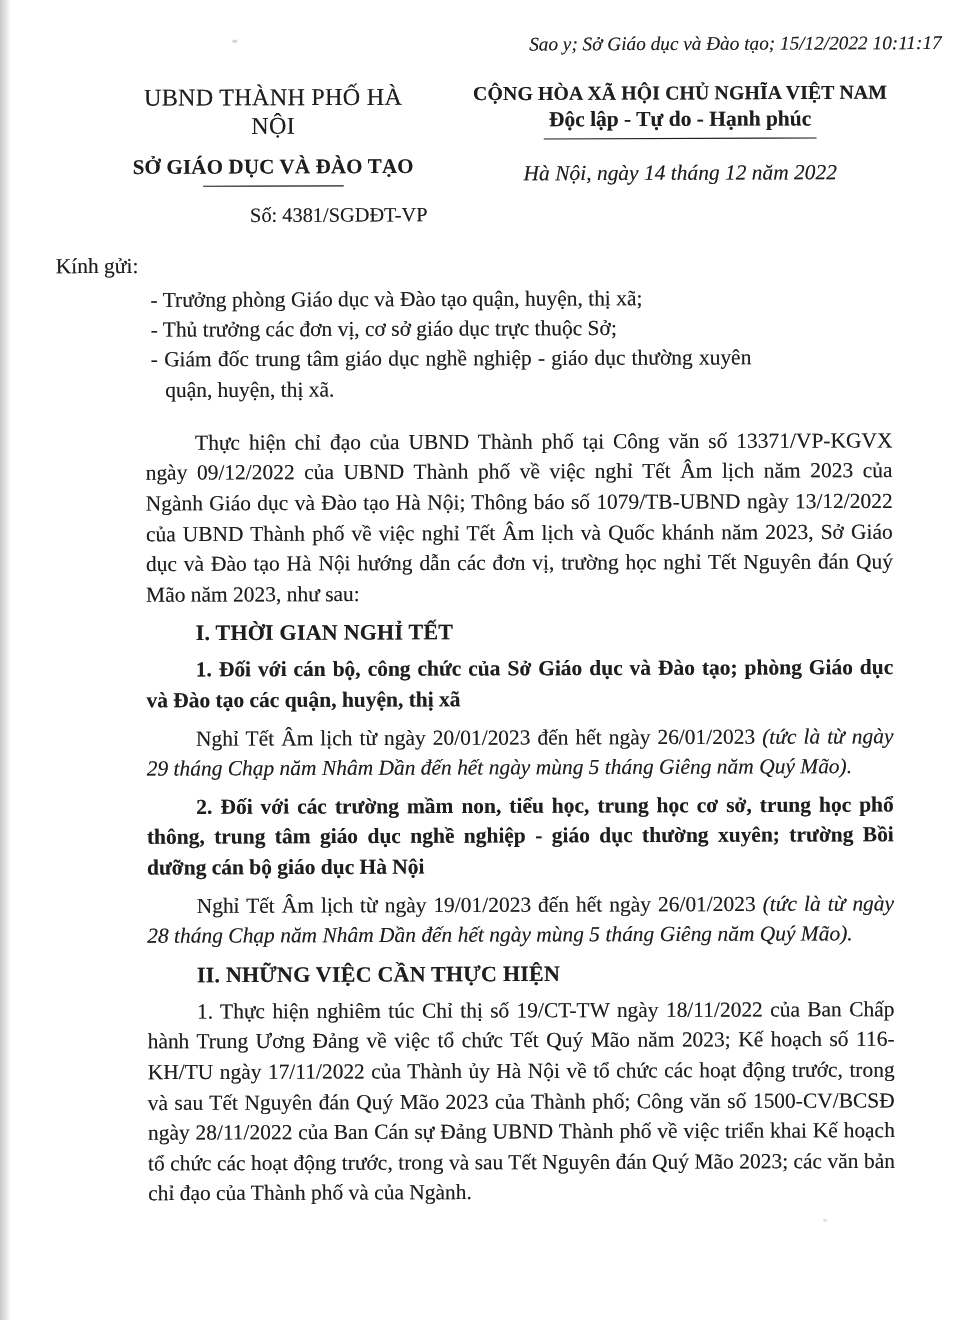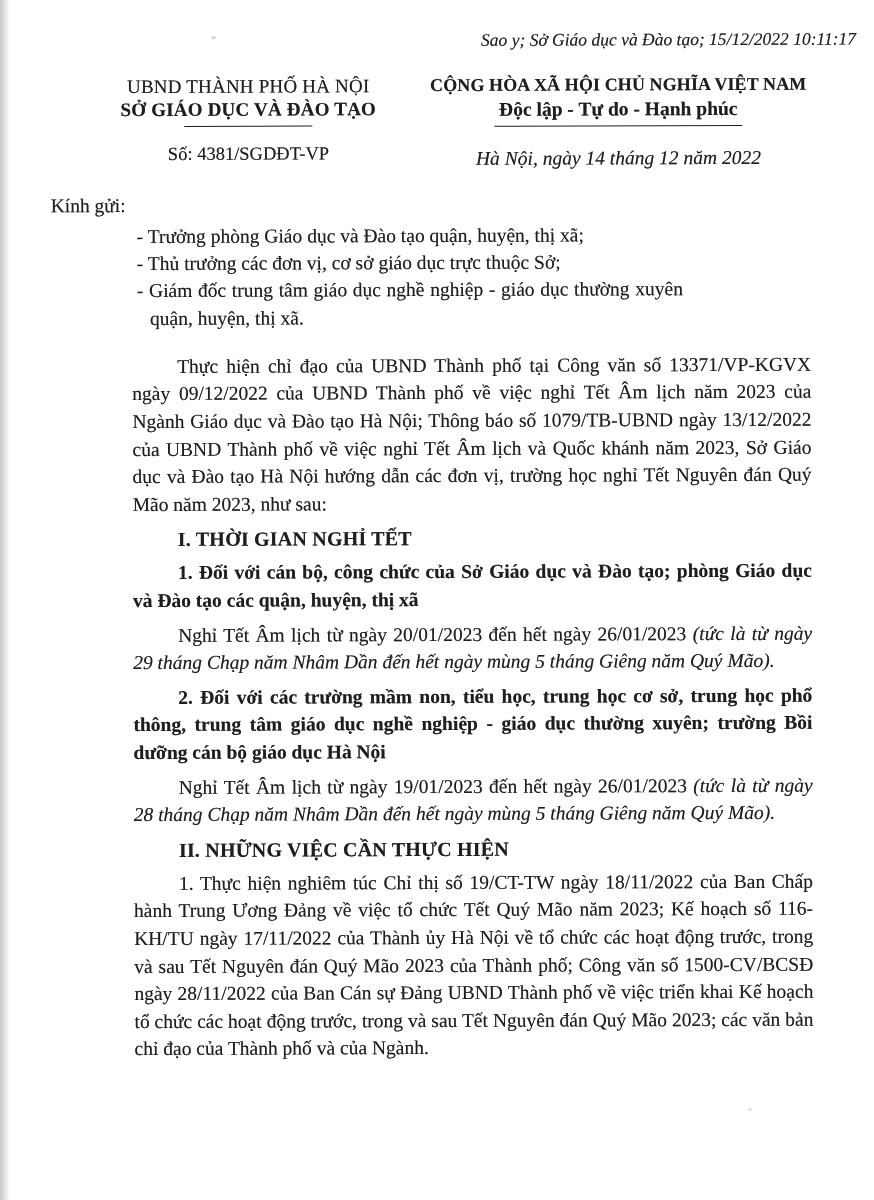--- a/index.html
+++ b/index.html
@@ -31,26 +31,26 @@
     padding-right: 16px;
     text-align: right;
     font-style: italic;
     font-size: 17.5px;
     color: #222;
   }
   
   .header { display: flex; margin-top: 24px; }
   .header-left { margin-left: 110px; width: 280px; text-align: center; }
   .header-right { margin-left: 10px; width: 440px; text-align: center; }
-  .org-parent { font-size: 19px; letter-spacing: .2px; }
-  .org-name { font-size: 19px; font-weight: 700; margin-top: 1px; letter-spacing: .2px; }
+  .org-parent { font-size: 22px; letter-spacing: .2px; }
+  .org-name { font-size: 19px; font-weight: 700; margin-top: 14px; letter-spacing: .2px; }
   .rule { border-top: 1.6px solid #1d1d1d; margin: 5px auto 0 auto; }
   .rule.org { width: 128px; }
   .rule.motto { width: 248px; }
-  .doc-number { margin-top: 17px; font-size: 18.5px; }
+  .doc-number { margin-top: 17px; font-size: 18.5px; text-align: right; }
   .subject { margin-top: 13px; font-size: 16.5px; line-height: 21.5px; }
   .nat-title { font-size: 18px; font-weight: 700; letter-spacing: .1px; }
   .nat-motto { font-size: 19.5px; font-weight: 700; margin-top: 3px; }
   .place-date { margin-top: 21px; font-size: 19.5px; font-style: italic; }
   
   .salutation { margin-top: 24px; padding-left: 52px; font-size: 19.5px; }
   .recipient-list { margin-top: 6px; padding-left: 138px; width: 546px; }
   .recipient-item {
     font-size: 19.5px; line-height: 27.2px;
     text-align: justify;

